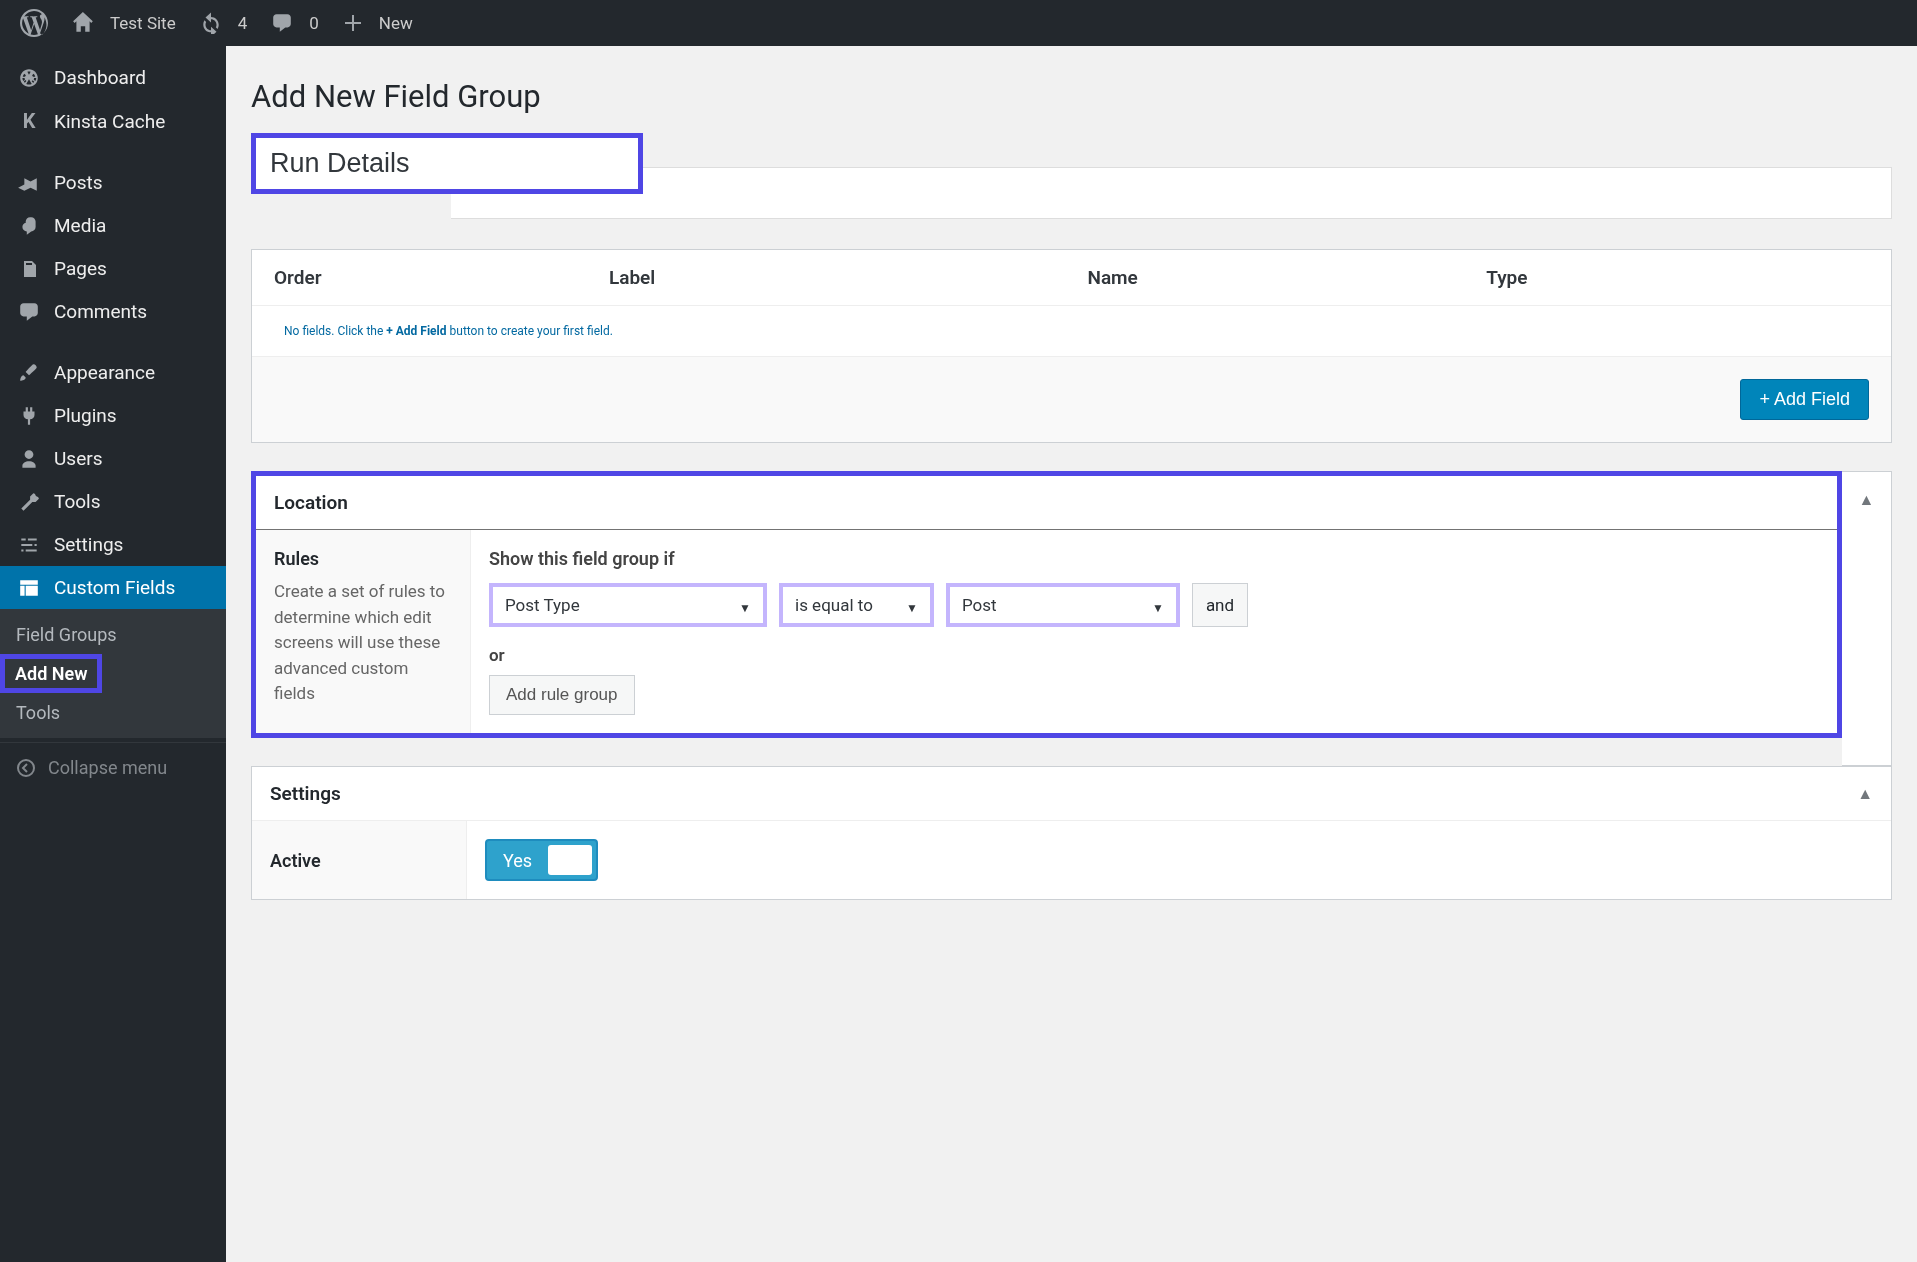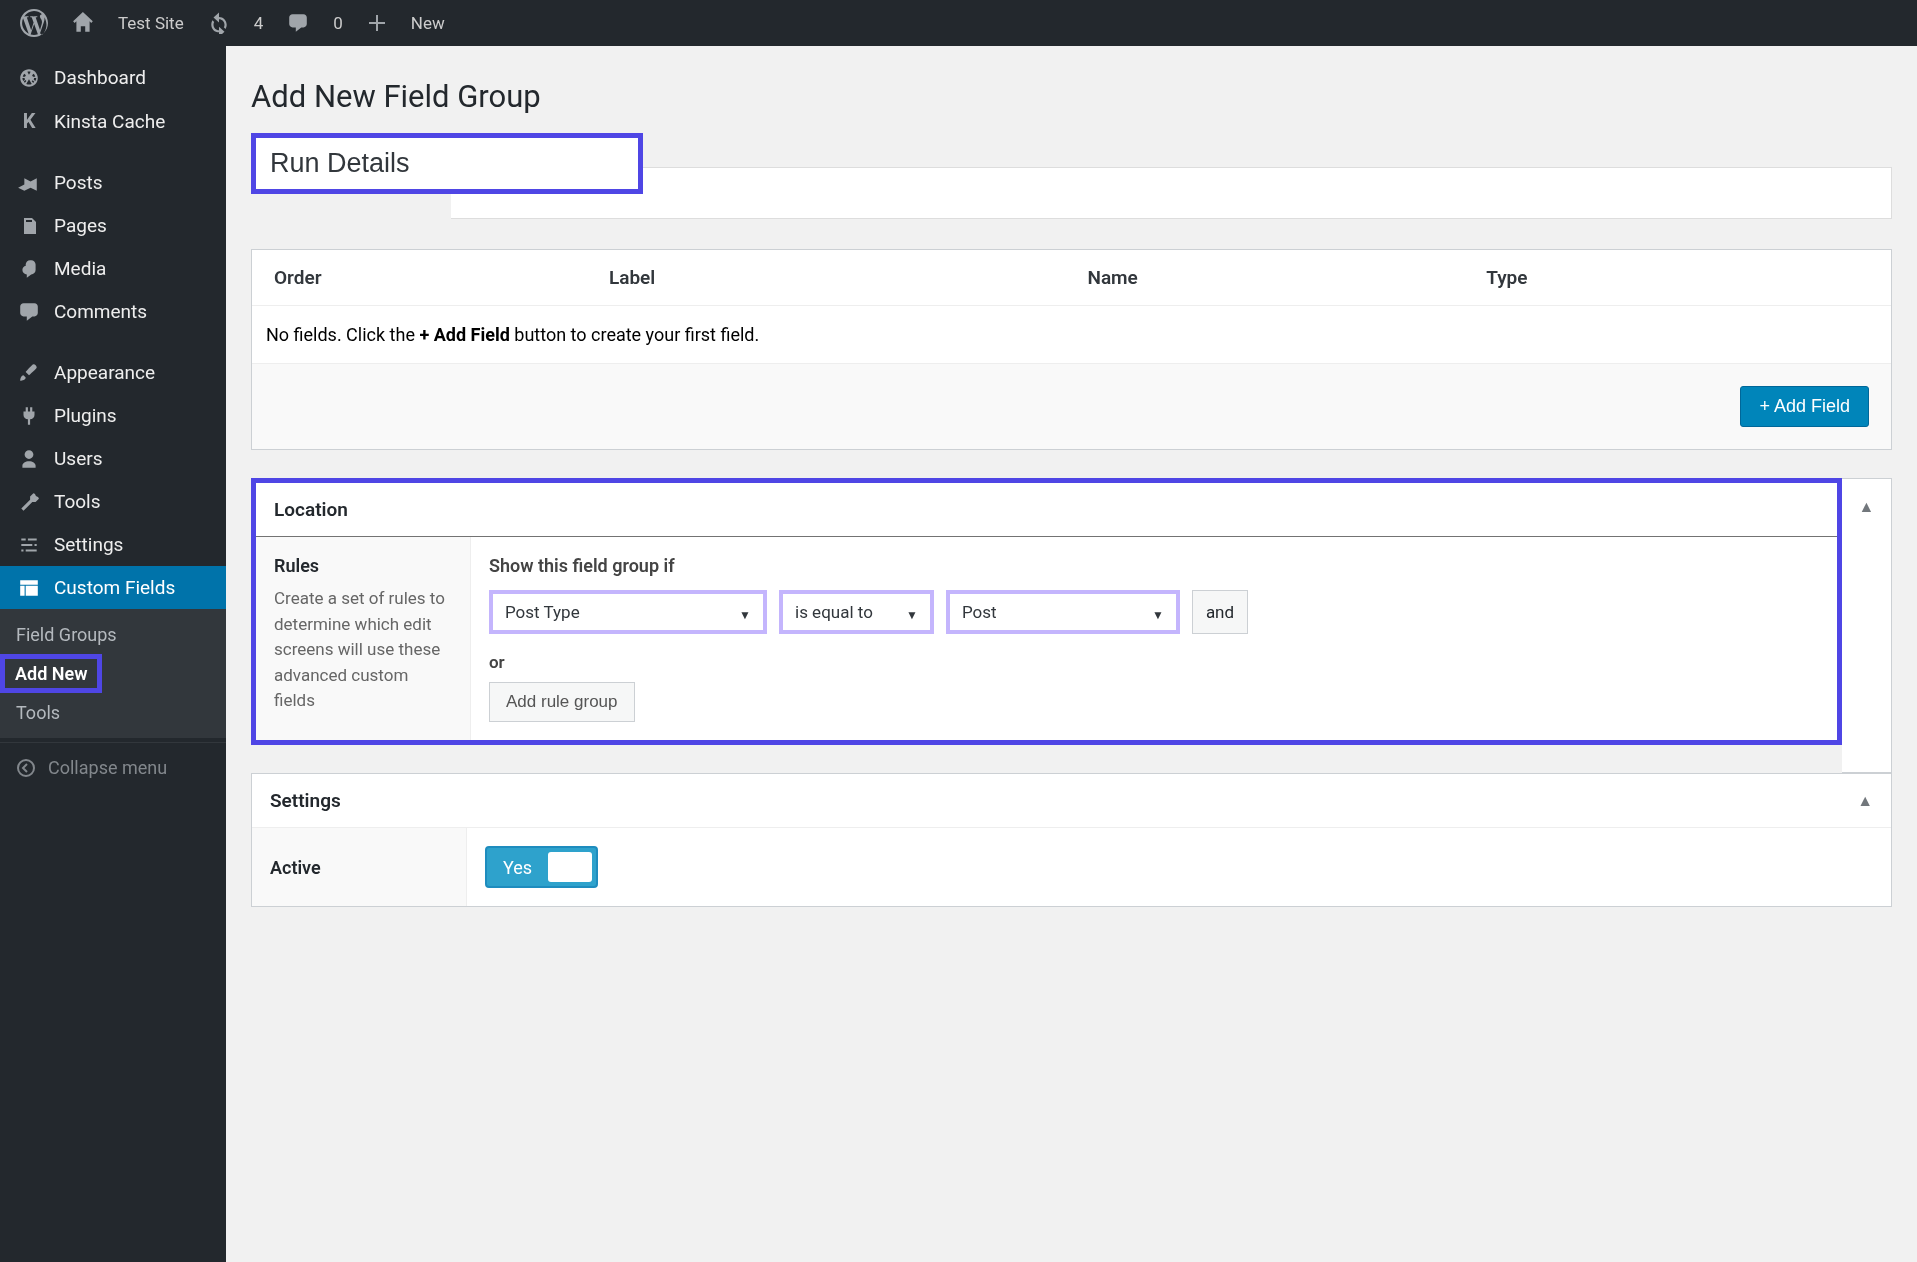--- a/index.html
+++ b/index.html
@@ -1,20 +1,20 @@
 <!DOCTYPE html>
 <html><head>
   <meta charset="utf-8">
   <style>
     * { box-sizing: border-box; margin: 0; padding: 0; }
     body { font-family: -apple-system, BlinkMacSystemFont, "Segoe UI", Roboto, Arial, sans-serif; background: #f1f1f1; color: #23282d; }
 
     
     .admin-bar { background: #23282d; height: 46px; display: flex; align-items: center; color: #ccc; padding: 0 8px; }
-    .admin-bar .ab-item { display: flex; align-items: center; gap: 24px; padding: 0 12px; height: 46px; font-size: 17px; }
+    .admin-bar .ab-item { display: flex; align-items: center; gap: 16px; padding: 0 12px; height: 46px; font-size: 17px; }
     .admin-bar .ab-item .icon { font-size: 20px; display: inline-flex; }
     .admin-bar .wp-logo svg { width: 28px; height: 28px; fill: #a0a5aa; }
 
     
     .layout { display: flex; min-height: calc(100vh - 46px); }
     .sidebar { width: 226px; background: #23282d; color: #eee; padding-top: 10px; position: relative; }
     .sidebar .menu-item { display: flex; align-items: center; gap: 12px; padding: 10px 16px; font-size: 19px; color: #eee; cursor: pointer; }
     .sidebar .menu-item.gap-top { margin-top: 18px; }
     .sidebar .menu-item.active { background: #0073aa; color: #fff; position: relative; }
     .sidebar .menu-item.active::after { content: ""; position: absolute; right: -10px; top: 50%; transform: translateY(-50%); border: 10px solid transparent; border-right-color: #f1f1f1; }
@@ -35,21 +35,21 @@
     .hl-input { border: 5px solid #4f46e5; display: inline-block; }
     .hl-input input { border: none; width: auto; min-width: 170px; }
 
     
     .fields-box { background: #fff; border: 1px solid #ccd0d4; margin-bottom: 28px; }
     .fields-header { display: flex; padding: 16px 22px; font-size: 19px; font-weight: 600; color: #32373c; border-bottom: 1px solid #eee; }
     .fields-header .col-order { width: 21%; }
     .fields-header .col-label { width: 30%; }
     .fields-header .col-name { width: 25%; }
     .fields-header .col-type { flex: 1; }
-    .fields-empty { padding: 18px 14px; font-size: 18px; color: #000000; border-bottom: 1px solid #eee; }
+    .fields-empty { padding: 18px 32px; font-size: 12px; color: #0369a1; border-bottom: 1px solid #eee; }
     .fields-footer { background: #f9f9f9; padding: 22px 22px; text-align: right; }
     .btn-primary { background: #0085ba; border: 1px solid #006799; color: #fff; font-size: 18px; padding: 9px 18px; cursor: pointer; border-radius: 3px; }
 
     
     .meta-box { background: #fff; border: 1px solid #ccd0d4; margin-bottom: 28px; }
     .hl-box { border: 5px solid #4f46e5; }
     .meta-head { display: flex; justify-content: space-between; align-items: center; padding: 15px 18px; border-bottom: 1px solid #eee; }
     .meta-head h2 { font-size: 19px; font-weight: 600; }
     .meta-head .toggle { color: #72777c; cursor: pointer; }
     .meta-body { display: flex; }
@@ -141,33 +141,33 @@
     <div class="menu-item gap-top">
         <span class="icon">
           <svg width="22" height="22" viewBox="0 0 20 20" fill="currentColor">
             <path d="M12 2l-2 6-6 2 4 4-2 6 6-2 2-6 6-2-4-4z" transform="rotate(45 10 10)"></path>
           </svg>
         </span>
         <span>Posts</span>
       </div>
     <div class="menu-item">
         <span class="icon">
+          <svg width="22" height="22" viewBox="0 0 20 20" fill="currentColor">
+            <path d="M11 2c-2.2 0-4 1.8-4 4 0 .3 0 .7.1 1C5.3 7.3 4 8.9 4 11c0 2.2 1.8 4 4 4v3l4-3c2.2 0 4-1.8 4-4V6c0-2.2-1.8-4-4-4z"></path>
+          </svg>
+        </span>
+        <span>Media</span>
+      </div>
+    <div class="menu-item">
+        <span class="icon">
           <svg width="20" height="20" viewBox="0 0 20 20" fill="currentColor">
             <path d="M5 2h8l4 4v12H5zM7 4v2h6V4z"></path>
           </svg>
         </span>
         <span>Pages</span>
-      </div>
-    <div class="menu-item">
-        <span class="icon">
-          <svg width="22" height="22" viewBox="0 0 20 20" fill="currentColor">
-            <path d="M11 2c-2.2 0-4 1.8-4 4 0 .3 0 .7.1 1C5.3 7.3 4 8.9 4 11c0 2.2 1.8 4 4 4v3l4-3c2.2 0 4-1.8 4-4V6c0-2.2-1.8-4-4-4z"></path>
-          </svg>
-        </span>
-        <span>Media</span>
       </div>
     <div class="menu-item">
         <span class="icon">
           <svg width="22" height="22" viewBox="0 0 20 20" fill="currentColor">
             <path d="M5 2h10c1.7 0 3 1.3 3 3v6c0 1.7-1.3 3-3 3h-2l-5 4v-4H5c-1.7 0-3-1.3-3-3V5c0-1.7 1.3-3 3-3z"></path>
           </svg>
         </span>
         <span>Comments</span>
       </div>
     <div class="menu-item gap-top">

